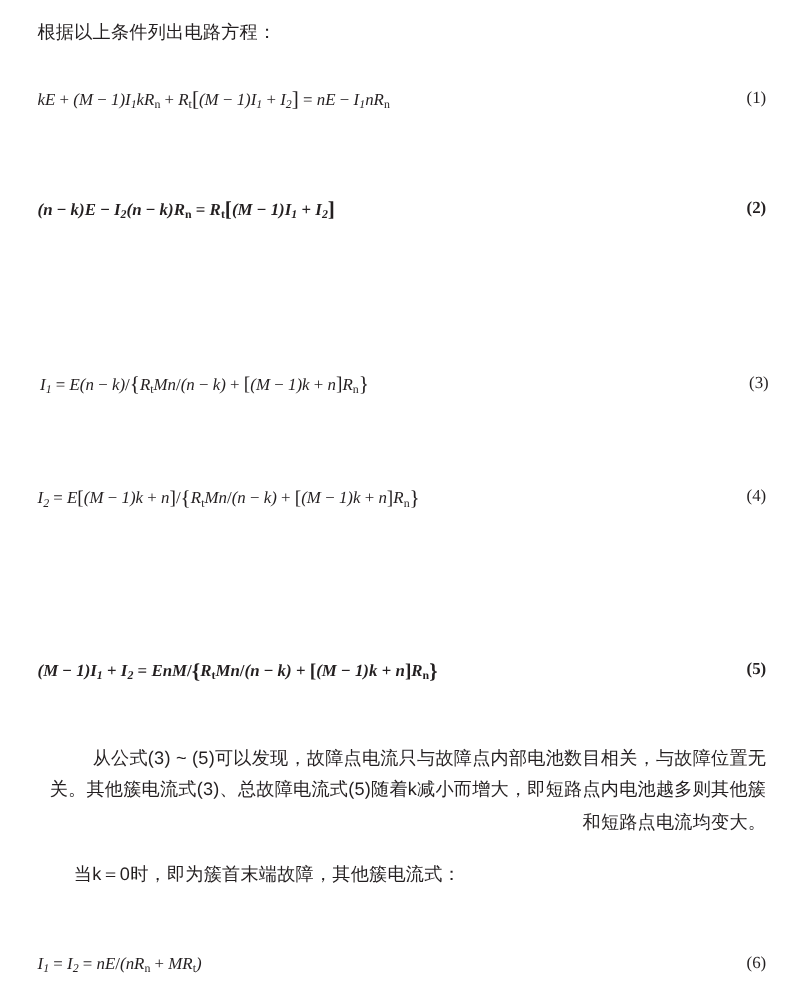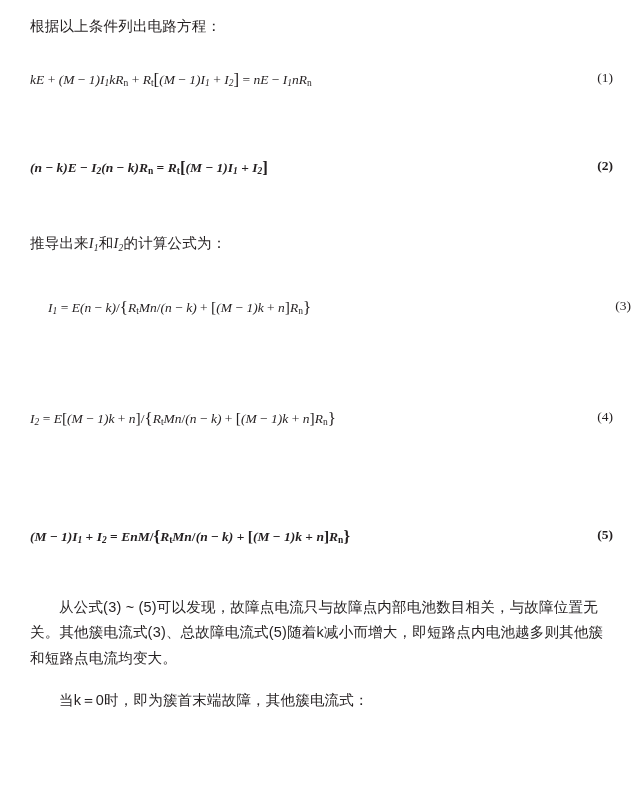--- a/index.html
+++ b/index.html
@@ -75,46 +75,45 @@
     font-style: normal;
     vertical-align: -0.04em;
   }
   .it { font-style: italic; }
 
   
   #l1  { position:absolute; left:30px;  top:14px;  width:583px; }
   #e1  { position:absolute; left:30px;  top:70px;  width:583px; }
   #l2  { position:absolute; left:30px;  top:158px; width:583px;font-weight:bold; }
   #l3  { position:absolute; left:30px;  top:231px; width:583px; }
-  #e3  { position:absolute; left:48px;  top:298px; width:583px; }
-  #e4  { position:absolute; left:30px;  top:409px; width:583px; }
+  #e3  { position:absolute; left:32px;  top:298px; width:583px; }
+  #e4  { position:absolute; left:30px;  top:389px; width:583px; }
   #l4  { position:absolute; left:30px;  top:466px; width:583px; }
   #e5  { position:absolute; left:30px;  top:527px; width:583px;font-weight:bold; }
-  #p1  { position:absolute; left:30px;  top:595px; width:583px; }
+  #p1  { position:absolute; left:30px;  top:595px; width:583px;text-align:right; }
   #p2  { position:absolute; left:30px;  top:688px; width:583px; }
   #e6  { position:absolute; left:30px;  top:762px; width:583px; }
 </style>
 </head>
 <body>
 
 <div class="page">
 
   <div class="para" id="l1">根据以上条件列出电路方程：</div>
 
   <div class="eq-row" id="e1">
     <span class="eq-body"><span class="it">kE</span> <span class="up">+</span> (<span class="it">M</span> <span class="up">−</span> 1)<span class="it">I</span><span class="sub">1</span><span class="it">kR</span><span class="subn">n</span> <span class="up">+</span> <span class="it">R</span><span class="subn">t</span><span class="big-brk">[</span>(<span class="it">M</span> <span class="up">−</span> 1)<span class="it">I</span><span class="sub">1</span> <span class="up">+</span> <span class="it">I</span><span class="sub">2</span><span class="big-brk">]</span> <span class="up">=</span> <span class="it">nE</span> <span class="up">−</span> <span class="it">I</span><span class="sub">1</span><span class="it">nR</span><span class="subn">n</span></span>
     <span class="eq-num">(1)</span>
   </div>
 
   <div class="eq-row" id="l2">
     <span class="eq-body">(<span class="it">n</span> <span class="up">−</span> <span class="it">k</span>)<span class="it">E</span> <span class="up">−</span> <span class="it">I</span><span class="sub">2</span>(<span class="it">n</span> <span class="up">−</span> <span class="it">k</span>)<span class="it">R</span><span class="subn">n</span> <span class="up">=</span> <span class="it">R</span><span class="subn">t</span><span class="big-brk">[</span>(<span class="it">M</span> <span class="up">−</span> 1)<span class="it">I</span><span class="sub">1</span> <span class="up">+</span> <span class="it">I</span><span class="sub">2</span><span class="big-brk">]</span></span>
     <span class="eq-num">(2)</span>
   </div>
 
-  <div class="para" id="l3"><span>推导出来</span><span style="font-family:'Liberation Serif',serif;font-style:italic;">I</span><span class="sub" style="font-family:'Liberation Serif',serif;">1</span><span>和</span><span style="font-family:'Liberation Serif',serif;font-style:italic;">I</span><span class="sub" style="font-family:'Liberation Serif',serif;">2</span><span>的计算公式为：</span></div>
 
   <div class="eq-row" id="e3">
     <span class="eq-body"><span class="it">I</span><span class="sub">1</span> <span class="up">=</span> <span class="it">E</span>(<span class="it">n</span> <span class="up">−</span> <span class="it">k</span>)<span class="up">/</span><span class="big-brk">{</span><span class="it">R</span><span class="subn">t</span><span class="it">Mn</span><span class="up">/</span>(<span class="it">n</span> <span class="up">−</span> <span class="it">k</span>) <span class="up">+</span> <span class="med-brk">[</span>(<span class="it">M</span> <span class="up">−</span> 1)<span class="it">k</span> <span class="up">+</span> <span class="it">n</span><span class="med-brk">]</span><span class="it">R</span><span class="subn">n</span><span class="big-brk">}</span></span>
     <span class="eq-num">(3)</span>
   </div>
 
   <div class="eq-row" id="e4">
     <span class="eq-body"><span class="it">I</span><span class="sub">2</span> <span class="up">=</span> <span class="it">E</span><span class="med-brk">[</span>(<span class="it">M</span> <span class="up">−</span> 1)<span class="it">k</span> <span class="up">+</span> <span class="it">n</span><span class="med-brk">]</span><span class="up">/</span><span class="big-brk">{</span><span class="it">R</span><span class="subn">t</span><span class="it">Mn</span><span class="up">/</span>(<span class="it">n</span> <span class="up">−</span> <span class="it">k</span>) <span class="up">+</span> <span class="med-brk">[</span>(<span class="it">M</span> <span class="up">−</span> 1)<span class="it">k</span> <span class="up">+</span> <span class="it">n</span><span class="med-brk">]</span><span class="it">R</span><span class="subn">n</span><span class="big-brk">}</span></span>
     <span class="eq-num">(4)</span>
   </div>
@@ -122,14 +121,18 @@
 
   <div class="eq-row" id="e5">
     <span class="eq-body">(<span class="it">M</span> <span class="up">−</span> 1)<span class="it">I</span><span class="sub">1</span> <span class="up">+</span> <span class="it">I</span><span class="sub">2</span> <span class="up">=</span> <span class="it">EnM</span><span class="up">/</span><span class="big-brk">{</span><span class="it">R</span><span class="subn">t</span><span class="it">Mn</span><span class="up">/</span>(<span class="it">n</span> <span class="up">−</span> <span class="it">k</span>) <span class="up">+</span> <span class="med-brk">[</span>(<span class="it">M</span> <span class="up">−</span> 1)<span class="it">k</span> <span class="up">+</span> <span class="it">n</span><span class="med-brk">]</span><span class="it">R</span><span class="subn">n</span><span class="big-brk">}</span></span>
     <span class="eq-num">(5)</span>
   </div>
 
   <div class="para indent" id="p1">从公式(3) ~ (5)可以发现，故障点电流只与故障点内部电池数目相关，与故障位置无关。其他簇电流式(3)、总故障电流式(5)随着k减小而增大，即短路点内电池越多则其他簇和短路点电流均变大。</div>
 
   <div class="para indent" id="p2">当k＝0时，即为簇首末端故障，其他簇电流式：</div>
 
+  <div class="eq-row" id="e6">
+    <span class="eq-body"><span class="it">I</span><span class="sub">1</span> <span class="up">=</span> <span class="it">I</span><span class="sub">2</span> <span class="up">=</span> <span class="it">nE</span><span class="up">/</span>(<span class="it">nR</span><span class="subn">n</span> <span class="up">+</span> <span class="it">MR</span><span class="subn">t</span>)</span>
+    <span class="eq-num">(6)</span>
+  </div>
 
 </div>
 
 </body></html>

